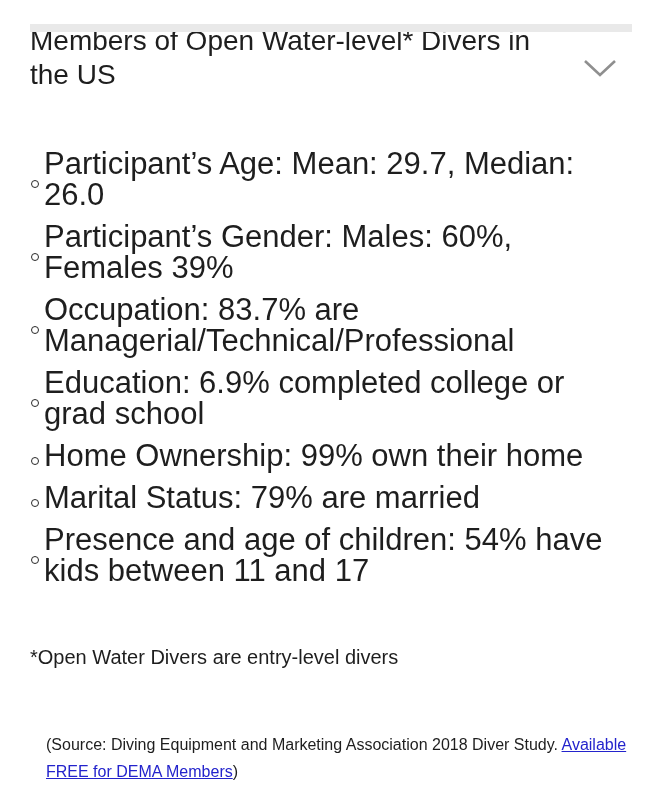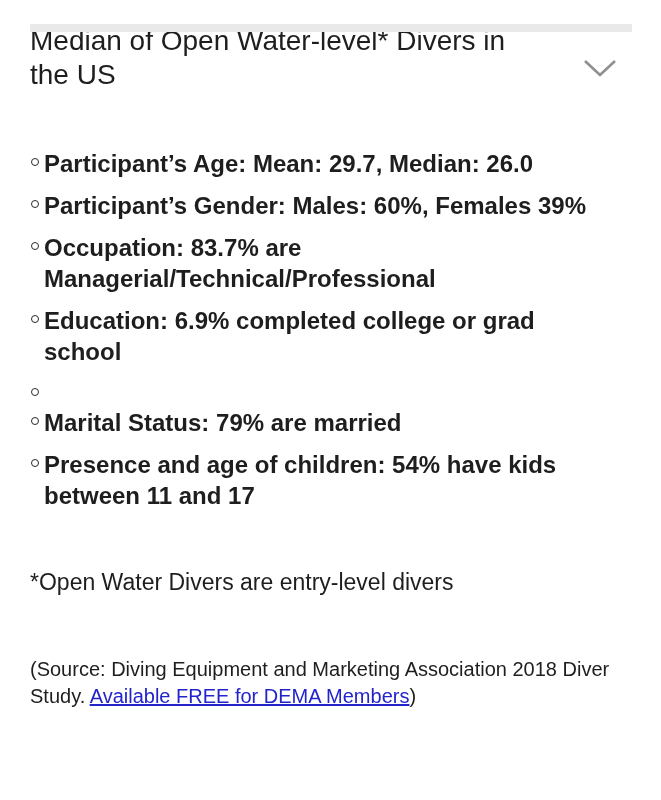--- a/index.html
+++ b/index.html
@@ -50,45 +50,44 @@
     color: #1e1e1e;
   }
   .title .bold { font-weight: 400; }
   .bullets {
     list-style: none;
     margin: 56px 0 0 0;
     padding: 0;
   }
   .bullet {
     display: flex;
-    align-items: flex-start;
+    align-items: center;
     margin: 0 0 11px 0;
-    font-size: 24px;
+    font-size: 31px;
     line-height: 31px;
-    font-weight: bold;
   }
   .dot {
     flex: 0 0 auto;
     width: 8px;
     height: 8px;
     border: 1.5px solid #2a2a2a;
     border-radius: 50%;
     margin: 10px 5px 0 1px;
   }
   .btext {
     max-width: 563px;
   }
   .footnote {
     margin: 55px 0 0 0;
-    font-size: 23px;
+    font-size: 20px;
     line-height: 32px;
   }
   .source {
-    margin: 58px 0 0 0;
-    font-size: 20px;
+    margin: 58px 0 0 16px;
+    font-size: 16px;
     line-height: 27px;
     max-width: 600px;
   }
   .source a {
     color: #2323cc;
     text-decoration: underline;
   }
 </style>
 </head>
 <body>
@@ -100,41 +99,42 @@
   <button class="chevron-btn" aria-label="Collapse section">
     <span>
       <svg width="36" height="22" viewBox="0 0 36 22">
         <path d="M3 3 L18 17 L33 3" fill="none" stroke="#8f8f8f" stroke-width="2.6"></path>
       </svg>
     </span>
   </button>
 
   <main class="content">
 
-    <h1 class="title"><span>Median of </span><span class="bold">Open Water-level* Divers</span><span> in the US</span></h1>
+    <h1 class="title"><span>Members of </span><span class="bold">Open Water-level* Divers</span><span> in the US</span></h1>
 
     <ul class="bullets">
       <li class="bullet">
         <span class="dot"></span>
         <span class="btext">Participant’s Age: Mean: 29.7, Median: 26.0</span>
       </li>
       <li class="bullet">
         <span class="dot"></span>
         <span class="btext">Participant’s Gender: Males: 60%, Females 39%</span>
       </li>
       <li class="bullet">
         <span class="dot"></span>
         <span class="btext">Occupation: 83.7% are Managerial/Technical/Professional</span>
       </li>
       <li class="bullet">
         <span class="dot"></span>
         <span class="btext">Education: 6.9% completed college or grad school</span>
       </li>
       <li class="bullet">
         <span class="dot"></span>
+        <span class="btext">Home Ownership: 99% own their home</span>
       </li>
       <li class="bullet">
         <span class="dot"></span>
         <span class="btext">Marital Status: 79% are married</span>
       </li>
       <li class="bullet">
         <span class="dot"></span>
         <span class="btext">Presence and age of children: 54% have kids between 11 and 17</span>
       </li>
     </ul>

